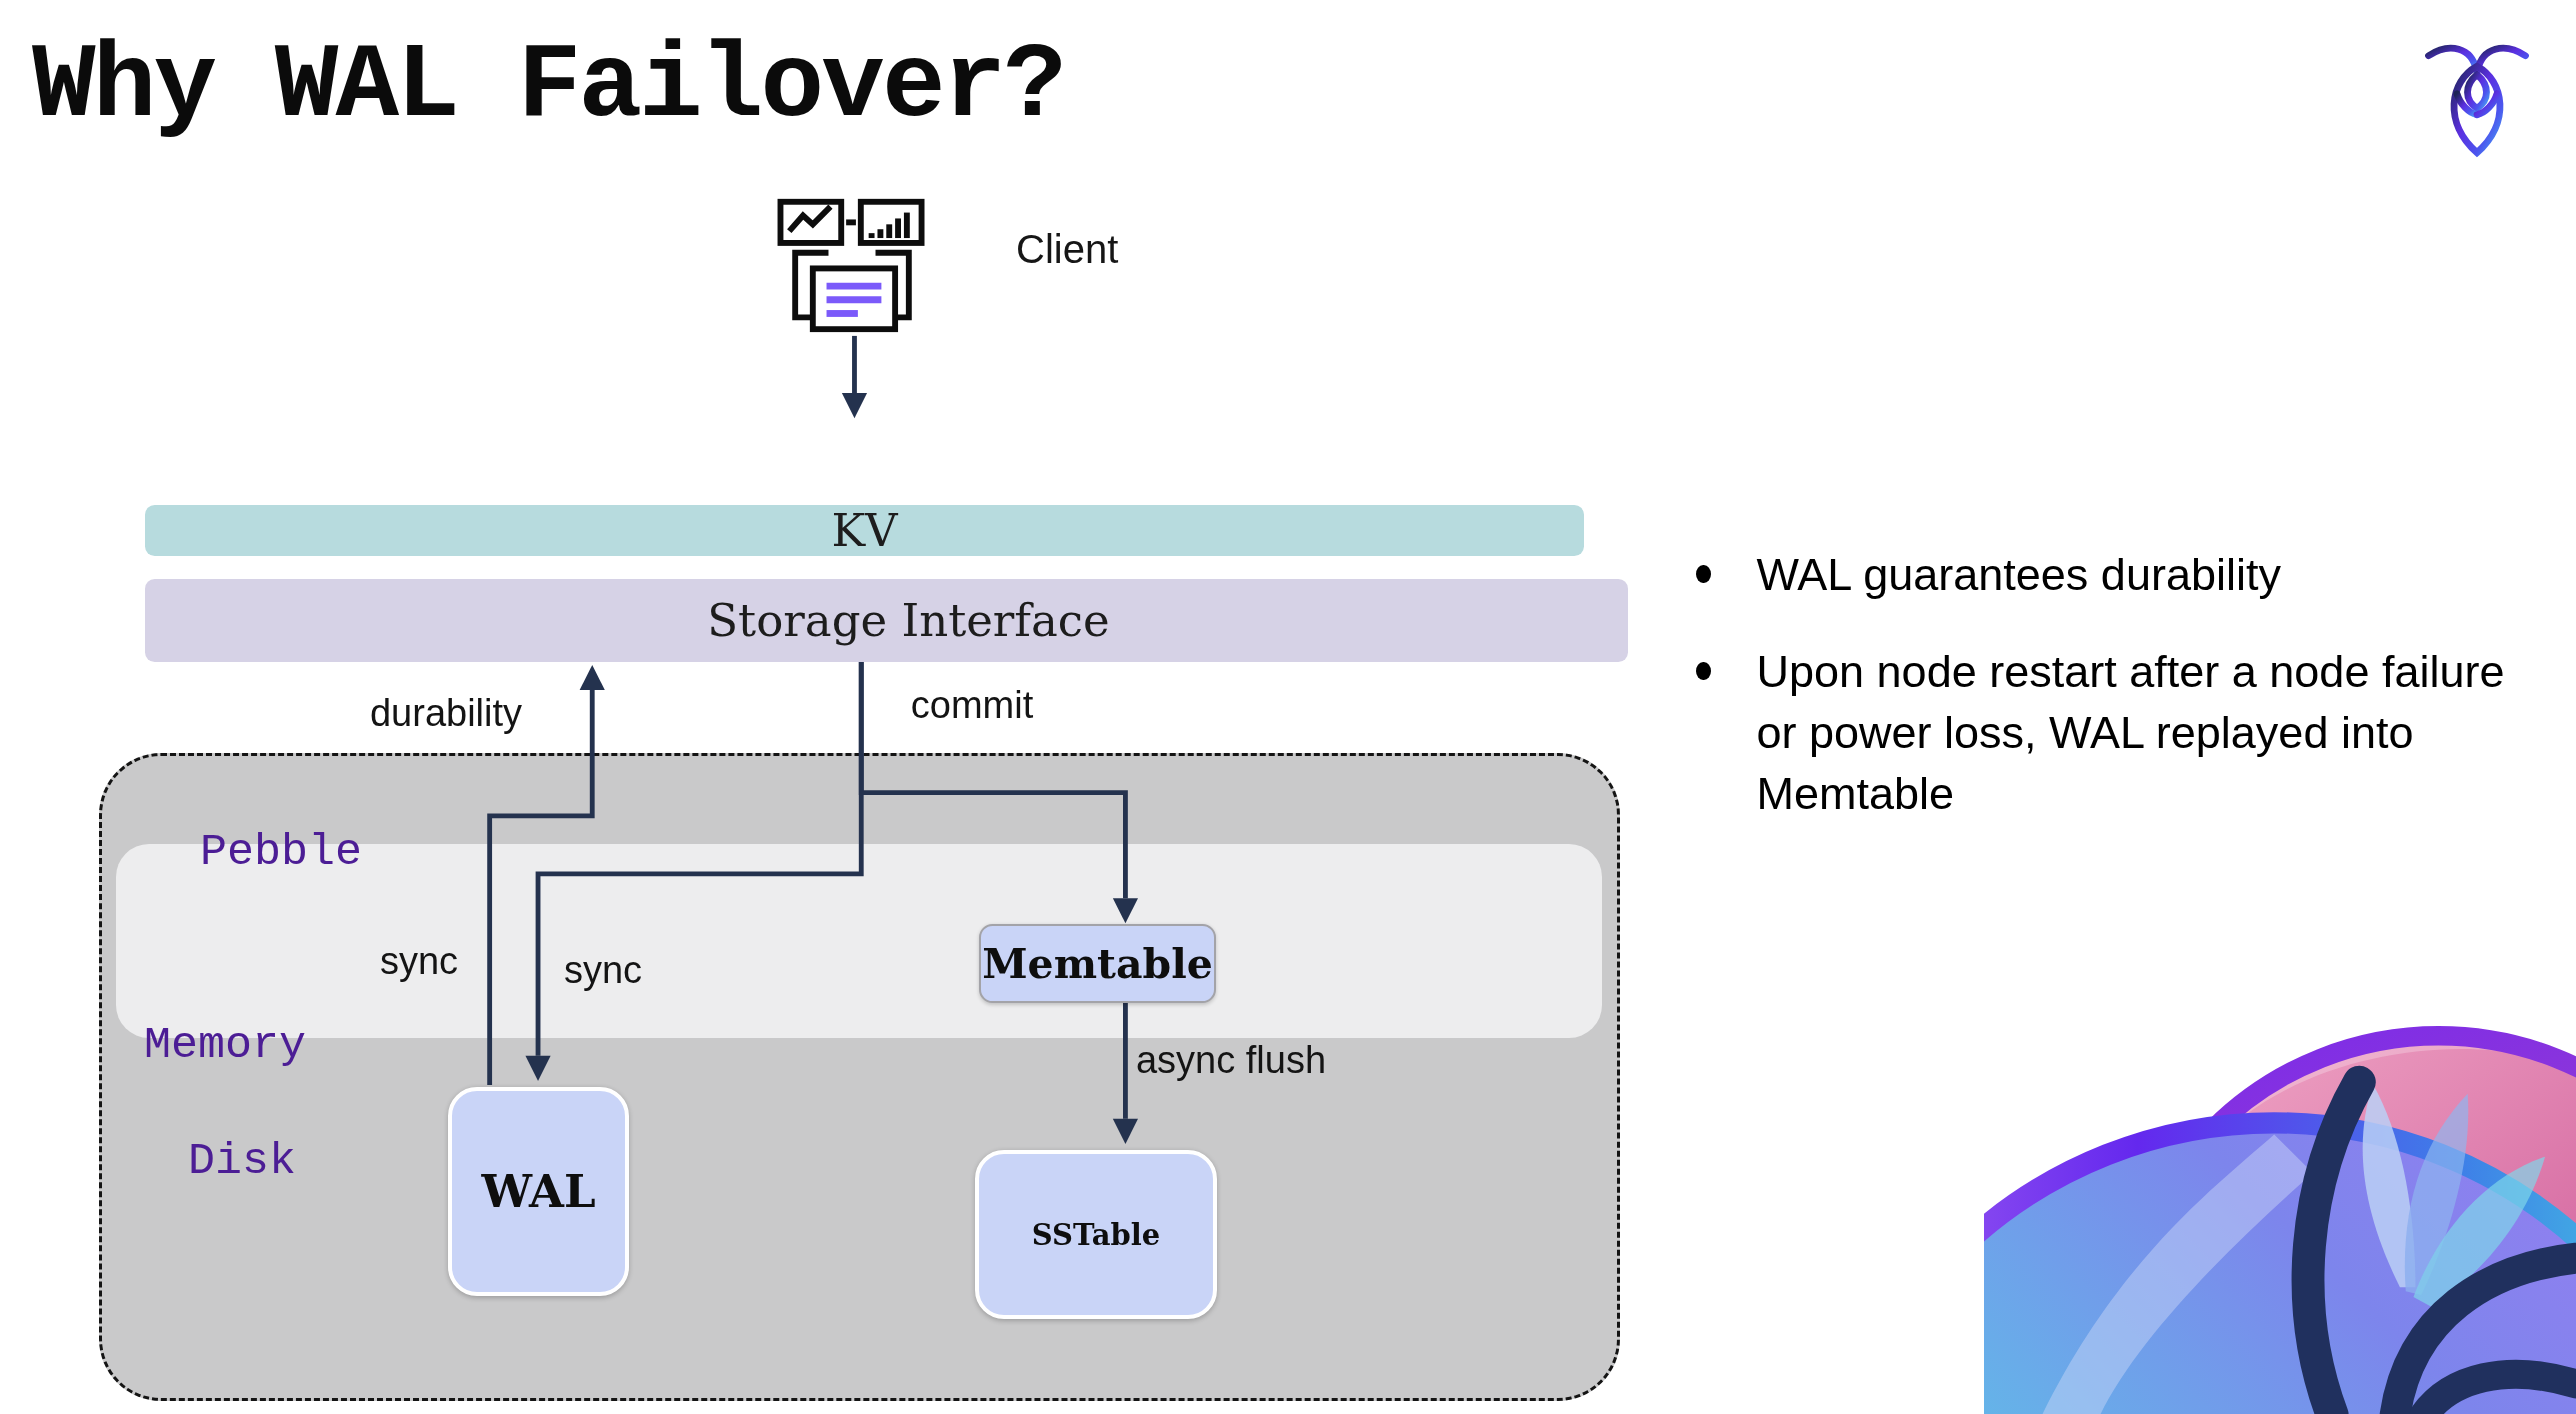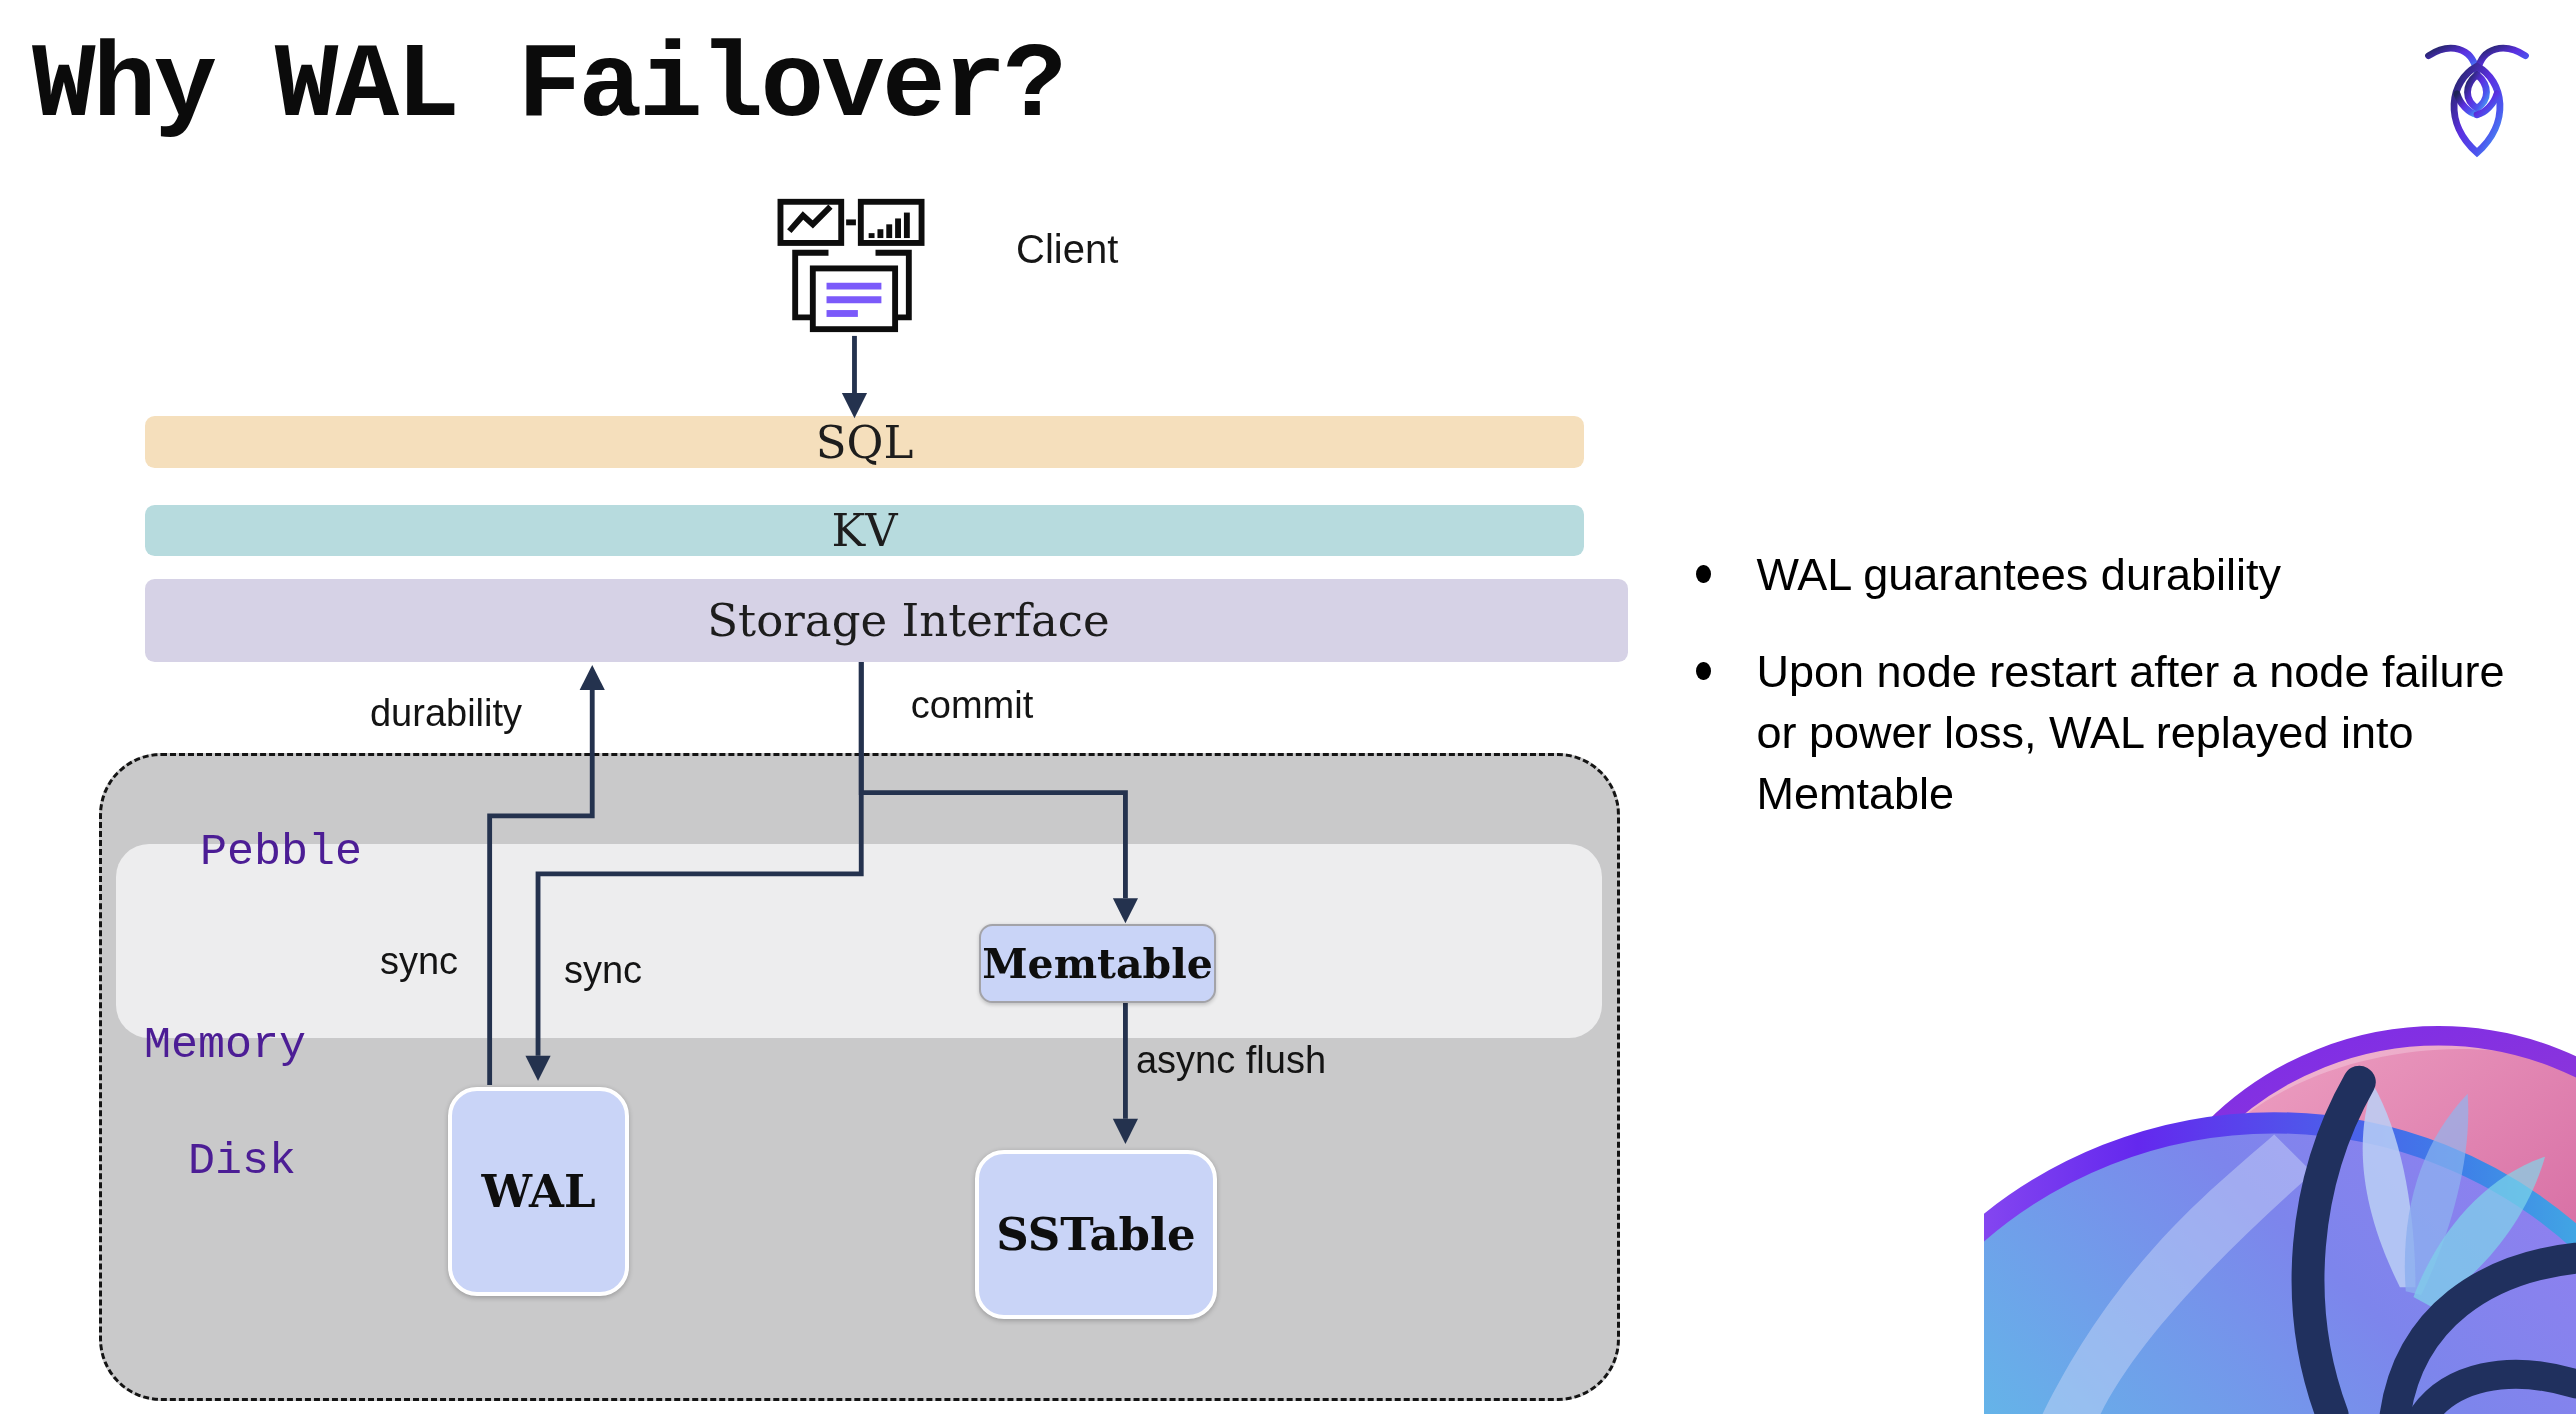--- a/index.html
+++ b/index.html
@@ -27,21 +27,21 @@
   .zone-label{position:absolute;font-family:Liberation Mono, monospace;font-size:45px;color:#4c1d95;white-space:nowrap;margin-top:43px;}
 
   
   .node{position:absolute;background:#C9D4F7;display:flex;align-items:center;justify-content:center;
         font-family:"DejaVu Serif",serif;font-weight:bold;color:#0e0e0e;box-sizing:border-box;}
   .node-wal{left:448px;top:1087px;width:181px;height:209px;border:4.8px solid #fff;border-radius:29px;
             font-size:45px;box-shadow:0 1.9px 5.8px rgba(0,0,0,.22);}
   .node-memtable{left:979px;top:924px;width:237px;height:79px;border:2.9px solid #A3A3A8;border-radius:13.5px;
             font-size:41px;box-shadow:0 1.9px 3.9px rgba(0,0,0,.18);}
   .node-sstable{left:975px;top:1150px;width:242px;height:169px;border:4.8px solid #fff;border-radius:29px;
-            font-size:45px;box-shadow:0 1.9px 5.8px rgba(0,0,0,.22);}
+            font-size:29px;box-shadow:0 1.9px 5.8px rgba(0,0,0,.22);}
 
   .edge-label{position:absolute;font-family:"Liberation Sans",sans-serif;font-size:38px;color:#141414;
               white-space:nowrap;transform:translate(-50%,-50%);}
   .client-label{position:absolute;font-family:"Liberation Sans",sans-serif;font-size:40px;color:#161616;
               transform:translate(0,-50%);}
 
   
   .bullets{position:absolute;left:1696px;top:544px;width:871px;}
   .bullet{display:flex;gap:46px;font-size:45px;line-height:61px;color:#000;
           font-family:"Liberation Sans",sans-serif;}
@@ -105,21 +105,20 @@
     </g>
   </svg>
   <div class="client-label" style="left:1016px;top:249px;">Client</div>
 
   <div class="pebble"></div>
   <div class="memory-band"></div>
   <span class="zone-label center" style="left:281px;top:809px;">Pebble</span>
   <span class="zone-label center" style="left:225px;top:1002px;">Memory</span>
   <span class="zone-label center" style="left:242px;top:1118px;">Disk</span>
 
-  <div class="layer layer-sql">SQL</div>
   <div class="layer layer-kv">KV</div>
   <div class="layer layer-si">Storage Interface</div>
 
   <svg class="overlay" width="2576" height="1415" viewBox="0 0 2662 1462">
     <g fill="none" stroke="#24324E" stroke-width="5">
       <path d="M883,347 V406"></path>
       <path d="M506,1121 V843 H612 V713"></path>
       <path d="M890,684 V903 H556 V1091"></path>
       <path d="M890,684 V819 H1163 V928"></path>
       <path d="M1163,1024 V1156"></path>

